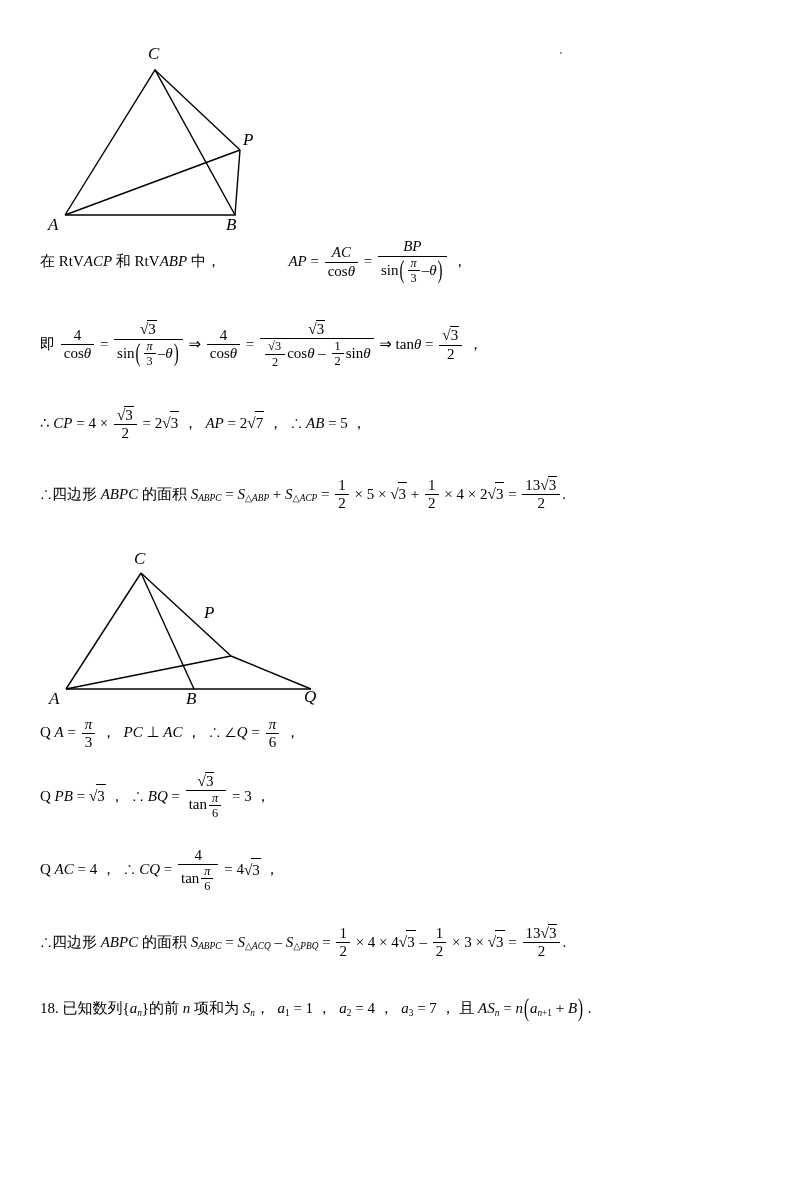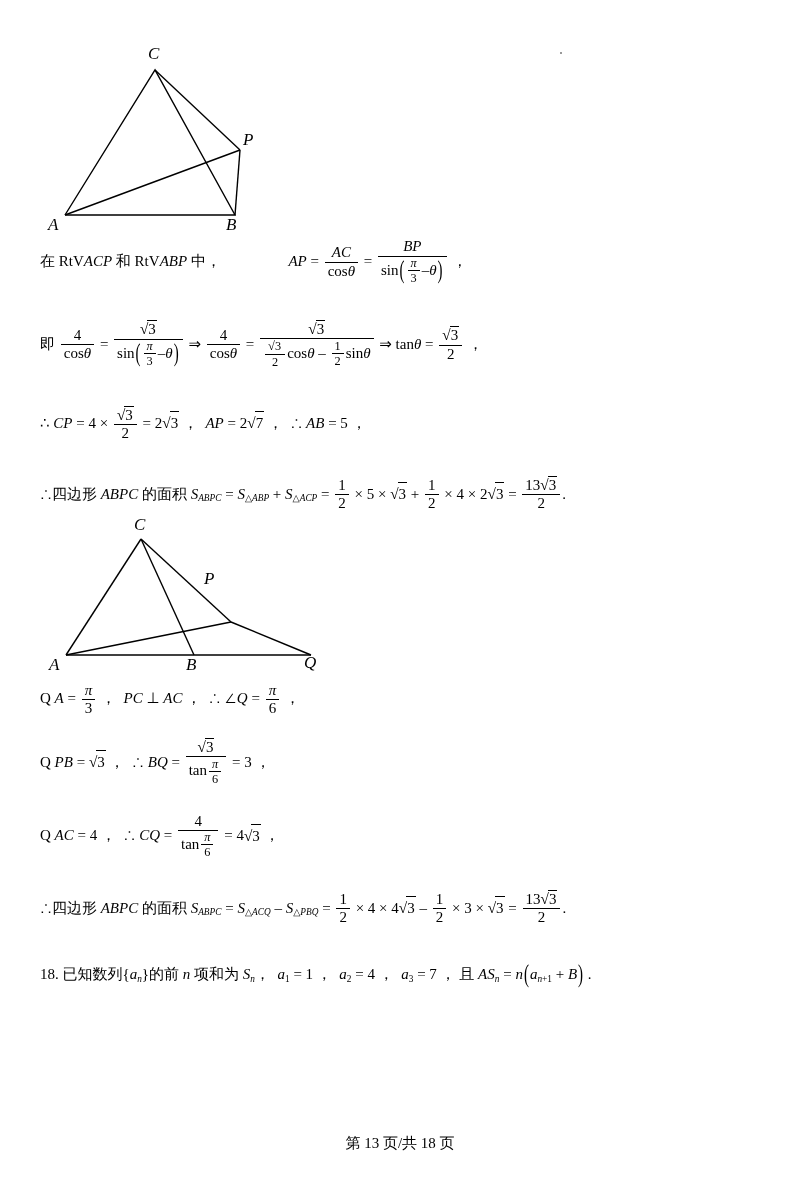--- a/index.html
+++ b/index.html
@@ -175,21 +175,21 @@
     </div>
 
     <div class="row line math" style="margin-bottom:34px;">
       ∴ <i>CP</i> = 4 ×
       <span class="frac"><span class="num"><span class="sqrt"><span class="rad">√</span><span class="bar">3</span></span></span><span class="den">2</span></span>
       = 2<span class="sqrt"><span class="rad">√</span><span class="bar">3</span></span> ，
       &nbsp;<i>AP</i> = 2<span class="sqrt"><span class="rad">√</span><span class="bar">7</span></span> ，
       &nbsp;∴ <i>AB</i> = 5 ，
     </div>
 
-    <div class="row line math" style="margin-bottom:14px;">
+    <div class="row line math" style="margin-bottom:48px;">
       <span>∴四边形 </span><i>ABPC</i><span> 的面积 </span><i>S</i><sub><i>ABPC</i></sub> =
       <i>S</i><sub>△<i>ABP</i></sub> + <i>S</i><sub>△<i>ACP</i></sub> =
       <span class="frac"><span class="num">1</span><span class="den">2</span></span> × 5 × <span class="sqrt"><span class="rad">√</span><span class="bar">3</span></span> +
       <span class="frac"><span class="num">1</span><span class="den">2</span></span> × 4 × 2<span class="sqrt"><span class="rad">√</span><span class="bar">3</span></span> =
       <span class="frac"><span class="num">13<span class="sqrt"><span class="rad">√</span><span class="bar">3</span></span></span><span class="den">2</span></span>.
     </div>
 
 
     <div class="fig" style="height:155px; margin-left:6px;">
       <svg width="300" height="150" viewBox="0 0 300 150">
@@ -247,17 +247,14 @@
 
     <div class="row line math" style="margin-bottom:1px;">
       <span>18.</span>
       <span>
         已知数列<span style="font-style:normal;">{</span><i>a</i><sub><i>n</i></sub><span style="font-style:normal;">}</span>的前 <i>n</i> 项和为 <i>S</i><sub><i>n</i></sub>， &nbsp;<i>a</i><sub>1</sub> = 1 ， &nbsp;<i>a</i><sub>2</sub> = 4 ， &nbsp;<i>a</i><sub>3</sub> = 7 ， 且 <i>AS</i><sub><i>n</i></sub> = <i>n</i><span class="paren-big">(</span><i>a</i><sub><i>n</i>+1</sub> + <i>B</i><span class="paren-big">)</span> .
       </span>
     </div>
 
   </div>
 
-  <div class="footer">
-    <span class="box">第 13 页/共 18 页</span>
-  </div>
 
 </div>
 
 </body></html>

